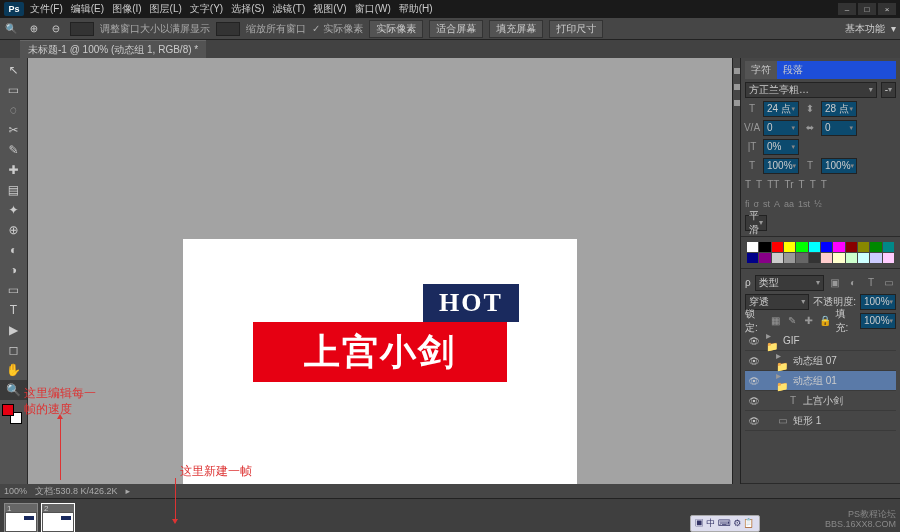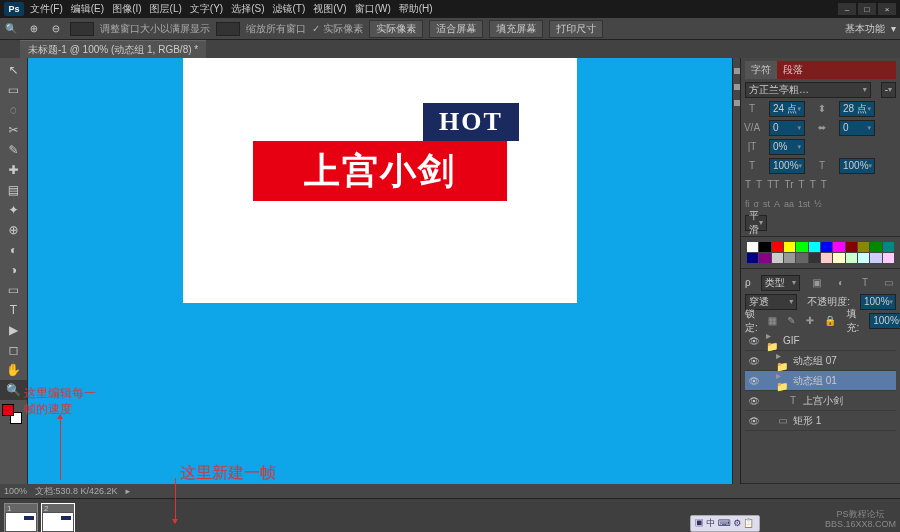--- a/index.html
+++ b/index.html
@@ -14,39 +14,39 @@
 .optbar .chk{width:24px;height:14px;background:#333;border:1px solid #222}
 .optbar .btn{padding:1px 6px;background:#535353;border:1px solid #333}
 .optbar .lbl{color:#aaa}
 .optbar-right{margin-left:auto;display:flex;gap:6px;align-items:center}
 .tabrow{height:18px;background:#424242;display:flex;align-items:center;padding-left:20px}
 .tabrow .doctab{background:#535353;padding:2px 8px;font-size:10px;color:#ccc;border-top:1px solid #666}
 .main{display:flex;height:426px}
 .tools{width:28px;background:#535353;border-right:1px solid #2a2a2a;display:flex;flex-direction:column;padding-top:2px}
 .tools .tcell{height:20px;display:flex;align-items:center;justify-content:center;font-size:12px;color:#ccc;position:relative}
 .tools .tcell.sel{background:#3a3a3a}
-.canvas-wrap{flex:1;background:#0ea5e9;display:flex;align-items:flex-start;justify-content:center;position:relative}
+.canvas-wrap{flex:1;background:#a3a3a3;display:flex;align-items:flex-end;justify-content:center;position:relative}
 .canvas{width:394px;height:245px;background:#fff;position:relative}
 .hot{position:absolute;top:45px;right:58px;width:96px;height:38px;background:#1a2a5e;color:#fff;font-family:Georgia,serif;font-weight:bold;font-size:26px;display:flex;align-items:center;justify-content:center;letter-spacing:2px}
 .red{position:absolute;top:83px;left:70px;width:254px;height:60px;background:#e60012;color:#fff;font-weight:bold;font-size:36px;display:flex;align-items:center;justify-content:center;letter-spacing:2px}
 .anno1{position:absolute;left:24px;top:386px;color:#d33;font-size:12px;line-height:1.3}
-.anno2{position:absolute;left:180px;top:463px;color:#d33;font-size:16px}
+.anno2{position:absolute;left:180px;top:463px;color:#d33;font-size:12px}
 .arrow1{position:absolute;left:60px;top:418px;width:1px;height:62px;background:#d33}
 .arrow1:before{content:"";position:absolute;top:-4px;left:-3px;border-left:3px solid transparent;border-right:3px solid transparent;border-bottom:5px solid #d33}
 .arrow2{position:absolute;left:175px;top:478px;width:1px;height:42px;background:#d33}
 .arrow2:before{content:"";position:absolute;bottom:-4px;left:-3px;border-left:3px solid transparent;border-right:3px solid transparent;border-top:5px solid #d33}
 .right{width:160px;background:#464646;border-left:1px solid #222;display:flex;flex-direction:column;font-size:10px}
 .right .sect{border-bottom:1px solid #2a2a2a;padding:3px 4px}
-.right .row{display:flex;align-items:center;gap:10px;margin:2px 0;height:17px}
+.right .row{display:flex;align-items:center;gap:4px;margin:2px 0;height:17px}
 .right .dd{background:#3a3a3a;border:1px solid #222;padding:1px 3px;flex:1;display:flex;align-items:center;justify-content:space-between;height:16px}
 .right .dd:after{content:"▾";font-size:8px;color:#999}
 .right .inp{background:#0c4a6e;border:1px solid #222;padding:1px 3px;width:36px;height:16px;display:flex;align-items:center;justify-content:space-between}
 .right .inp:after{content:"▾";font-size:7px;color:#888}
 .right .miniico{width:14px;height:14px;display:flex;align-items:center;justify-content:center;color:#999}
-.right .tab-hdr{display:flex;background:#7f1d1d}
+.right .tab-hdr{display:flex;background:#1d4ed8}
 .right .tab-hdr span{padding:2px 6px;font-size:10px}
 .right .tab-hdr span.act{background:#535353}
 .right .swatch-grid{display:grid;grid-template-columns:repeat(12,1fr);gap:1px;padding:2px}
 .right .swatch-grid span{height:10px}
 .right .layers{flex:1;overflow:hidden}
 .right .lrow{display:flex;align-items:center;gap:3px;padding:2px 3px;border-bottom:1px solid #3a3a3a;height:20px}
 .right .lrow.sel{background:#5a7aa8}
 .right .eye{width:12px;text-align:center;font-size:9px}
 .vgutter{width:8px;background:#464646;border-left:1px solid #222;display:flex;flex-direction:column;gap:10px;padding-top:10px;align-items:center}
 .vgutter span{width:6px;height:6px;background:#999}
@@ -56,21 +56,21 @@
 .timeline .frames{display:flex;gap:3px;margin-top:2px}
 .timeline .frame{width:34px;height:30px;background:#535353;border:1px solid #888;display:flex;flex-direction:column;font-size:8px}
 .timeline .frame .num{height:8px;padding:0 2px;background:#666}
 .timeline .frame .prev{flex:1;background:#fff;margin:1px;position:relative}
 .timeline .frame .prev .mh{position:absolute;top:3px;right:2px;width:10px;height:4px;background:#1a2a5e}
 .timeline .frame.sel{border-color:#fff}
 .colorbox{display:flex;flex-direction:column;gap:2px;padding:4px 2px}
 .colorbox .fgbg{position:relative;width:20px;height:20px}
 .colorbox .fg{position:absolute;width:12px;height:12px;background:#e60012;border:1px solid #000;top:0;left:0}
 .colorbox .bg{position:absolute;width:12px;height:12px;background:#fff;border:1px solid #000;bottom:0;right:0}
-.watermark{position:absolute;right:4px;bottom:2px;font-size:9px;color:#888;text-align:center;line-height:1.1}
+.watermark{position:absolute;right:4px;bottom:2px;font-size:9px;color:#888;text-align:right;line-height:1.1}
 .taskbar{position:absolute;bottom:0;right:140px;background:#dde;border:1px solid #aaa;padding:1px 4px;font-size:9px;color:#336;border-radius:2px}
 </style>
 </head>
 <body>
 
 <div class="titlebar">
   <div class="logo">Ps</div>
   <div class="menu">
     <span>文件(F)</span>
     <span>编辑(E)</span>

